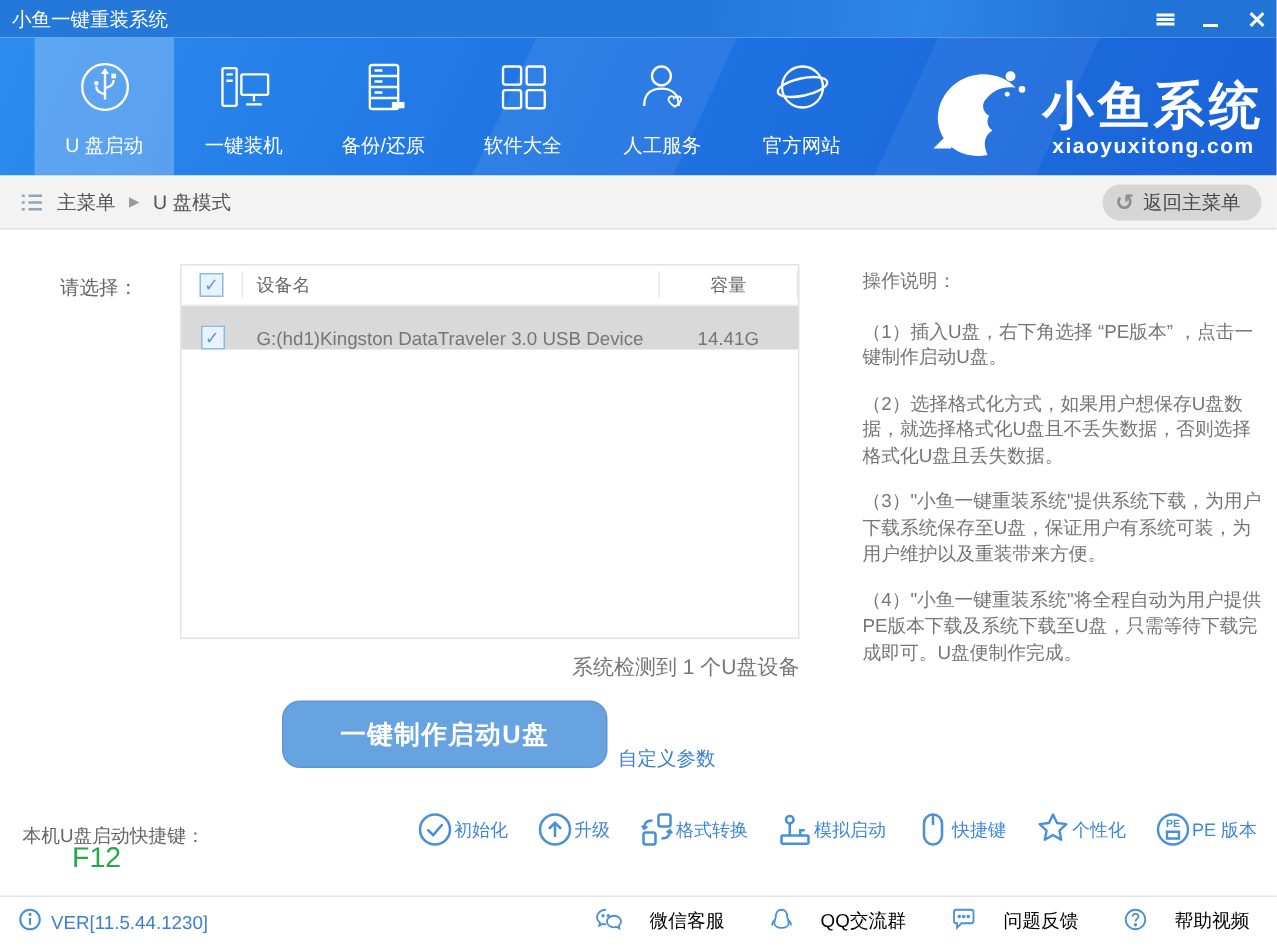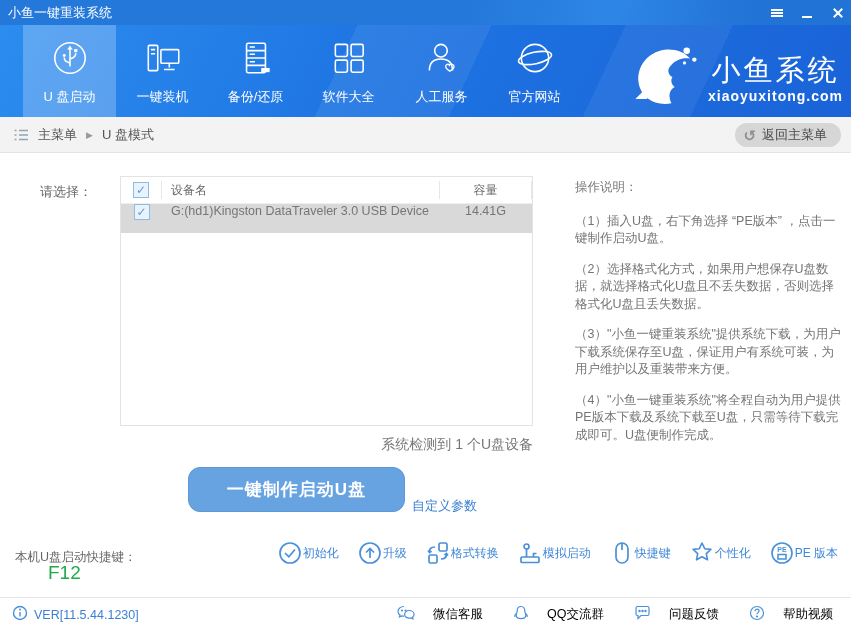--- a/index.html
+++ b/index.html
@@ -38,41 +38,41 @@
   .nav-items { position:absolute; left:23px; top:0; height:92px; display:flex;text-align:right; }
   .nav-item {
     width:93px; height:92px; display:flex; flex-direction:column;
     align-items:center; justify-content:center; gap:9px;
     color:#fff; font-size:13px; cursor:pointer; position:relative; z-index:1;
   }
   .nav-item.active { background:rgba(255,255,255,.24); }
   .nav-icon svg { display:block; }
   .logo { position:absolute; right:8px; top:16px; display:flex; align-items:center; gap:6px; z-index:1; }
   .logo-text { color:#fff; text-align:center; }
-  .logo-title { font-size:29px; font-weight:normal; letter-spacing:3px; line-height:36px; }
+  .logo-title { font-size:34px; font-weight:bold; letter-spacing:3px; line-height:36px; }
   .logo-sub { font-size:14px; font-weight:bold; letter-spacing:1px; }
   
   .breadcrumb {
     position:absolute; top:117px; left:0; right:0; height:36px;
     background:#f3f3f3; border-bottom:1px solid #e3e3e3;
     display:flex; align-items:center; font-size:13px; color:#555;
   }
   .bc-list-icon { margin-left:13px; margin-right:9px; display:flex; }
   .bc-sep { color:#9a9a9a; font-size:9px; margin:0 9px; }
   .back-btn {
     position:absolute; right:10px; top:6px; height:24px;
     background:#d6d6d6; border-radius:12px; padding:0 14px 0 8px;
     display:flex; align-items:center; gap:6px; font-size:13px; color:#4a4a4a; cursor:pointer;
   }
   .back-arrow { color:#8e8e8e; font-size:15px; font-weight:bold; line-height:1; }
   
   .select-label { position:absolute; left:40px; top:183px; font-size:13px; color:#666; }
   .device-table { position:absolute; left:120px; top:176px; width:413px; height:250px; border:1px solid #e3e3e3; background:#fff; }
   .dt-header { height:27px; display:flex; align-items:center; font-size:12px; color:#666; border-bottom:1px solid #efefef; }
-  .dt-row { height:29px; display:flex; align-items:flex-start; font-size:12.5px; color:#767676; background:#d9d9d9; }
+  .dt-row { height:29px; display:flex; align-items:flex-end; font-size:12.5px; color:#767676; background:#d9d9d9; }
   .cell-cb { width:41px; display:flex; align-items:center; justify-content:center; }
   .dt-header .cell-cb { border-right:1px solid #e7e7e7; height:18px; }
   .cell-name { flex:1; padding-left:9px; white-space:nowrap; overflow:hidden; }
   .cell-cap { width:93px; text-align:center; }
   .dt-header .cell-cap { border-left:1px solid #e7e7e7; border-right:1px solid #e7e7e7; height:18px; line-height:18px; }
   .checkbox {
     width:16px; height:16px; border:1px solid #8cbbe5; background:#e9f3fc;
     display:flex; align-items:center; justify-content:center; cursor:pointer;
   }
   .checkbox::after { content:"✓"; color:#5c9ad8; font-size:12px; line-height:1; }

